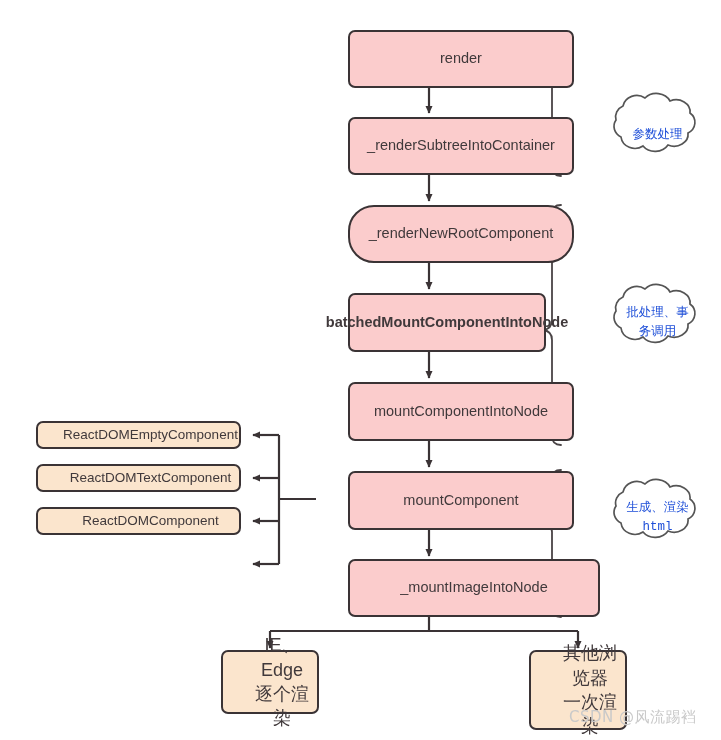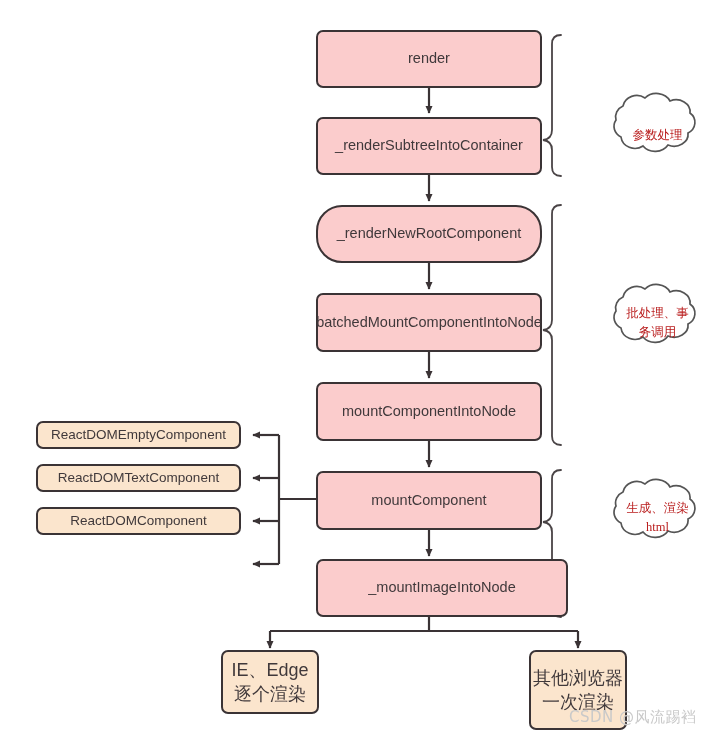--- a/index.html
+++ b/index.html
@@ -24,47 +24,49 @@
     align-items: center;
     justify-content: center;
     text-align: center;
     color: #40393b;
     line-height: 1.35;
     white-space: pre-line;
   }
   .node.pink {
     background: #fbcccc;
     font-size: 14.5px;
+    margin-left: 32px;
   }
   .node.cream {
     background: #fbe5cd;
     font-size: 13.5px;
+    padding-left: 24px;
   }
   .node.cream.small {
     font-size: 18px;
   }
   .svg-layer {
     position: absolute;
     left: 0;
     top: 0;
     width: 721px;
     height: 740px;
     pointer-events: none;
   }
   .cloud-label {
     position: absolute;
     display: flex;
     align-items: center;
     justify-content: center;
     text-align: center;
     font-size: 12.5px;
-    color: #b91c1c;
+    color: #1d4ed8;
     line-height: 1.5;
     white-space: pre-line;
-    font-family: Liberation Serif, serif;
+    font-family: Liberation Mono, monospace;
   }
   .watermark {
     position: absolute;
     left: 553px;
     top: 708px;
     font-size: 15px;
     color: #c9c9c9;
     letter-spacing: 0.5px;
     font-family: "DejaVu Sans", "Liberation Sans", sans-serif;
     white-space: nowrap;
@@ -123,21 +125,21 @@
                a14,13 0 0,1 -22,-9 a13,12 0 0,1 -5,-17 a13,12 0 0,1 7,-14 Z"></path>
     </g>
   </svg>
 
   <div class="node pink" style="left:316px; top:30px; width:226px; height:58px;">render</div>
 
   <div class="node pink" style="left:316px; top:117px; width:226px; height:58px;">_renderSubtreeIntoContainer</div>
 
   <div class="node pink" style="left:316px; top:205px; width:226px; height:58px;border-radius:26px;">_renderNewRootComponent</div>
 
-  <div class="node pink" style="left:316px; top:293px; width:226px; height:59px;">batchedMountComponentIntoNode</div>
+  <div class="node pink" style="left:316px; top:293px; width:198px; height:59px;font-weight:bold;">batchedMountComponentIntoNode</div>
 
   <div class="node pink" style="left:316px; top:382px; width:226px; height:59px;">mountComponentIntoNode</div>
 
   <div class="node pink" style="left:316px; top:471px; width:226px; height:59px;">mountComponent</div>
 
   <div class="node pink" style="left:316px; top:559px; width:252px; height:58px;">_mountImageIntoNode</div>
 
   <div class="node cream" style="left:36px; top:421px; width:205px; height:28px;">ReactDOMEmptyComponent</div>
 
   <div class="node cream" style="left:36px; top:464px; width:205px; height:28px;">ReactDOMTextComponent</div>

